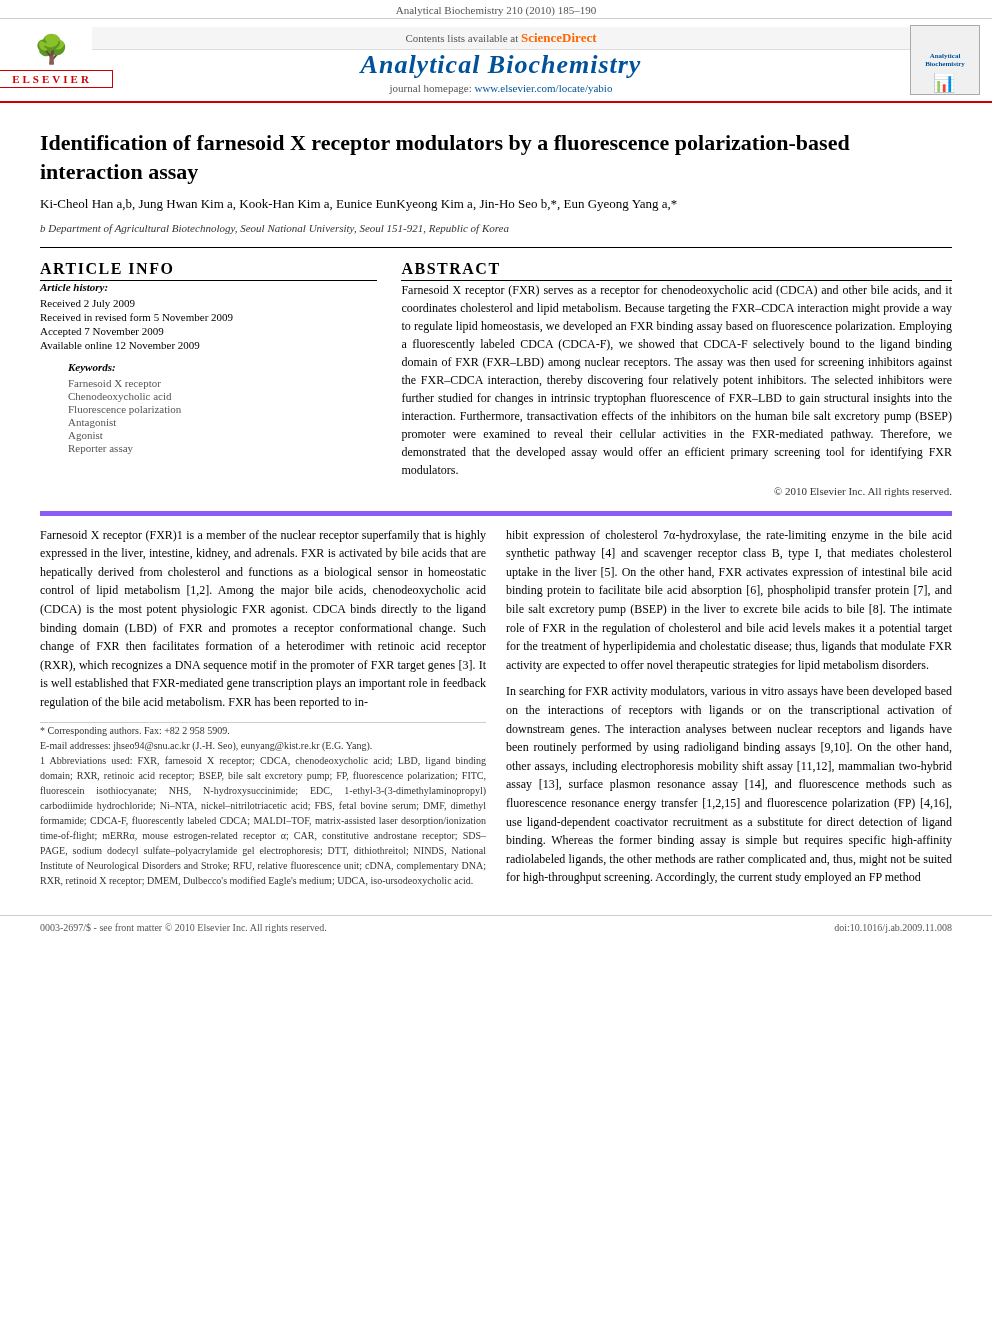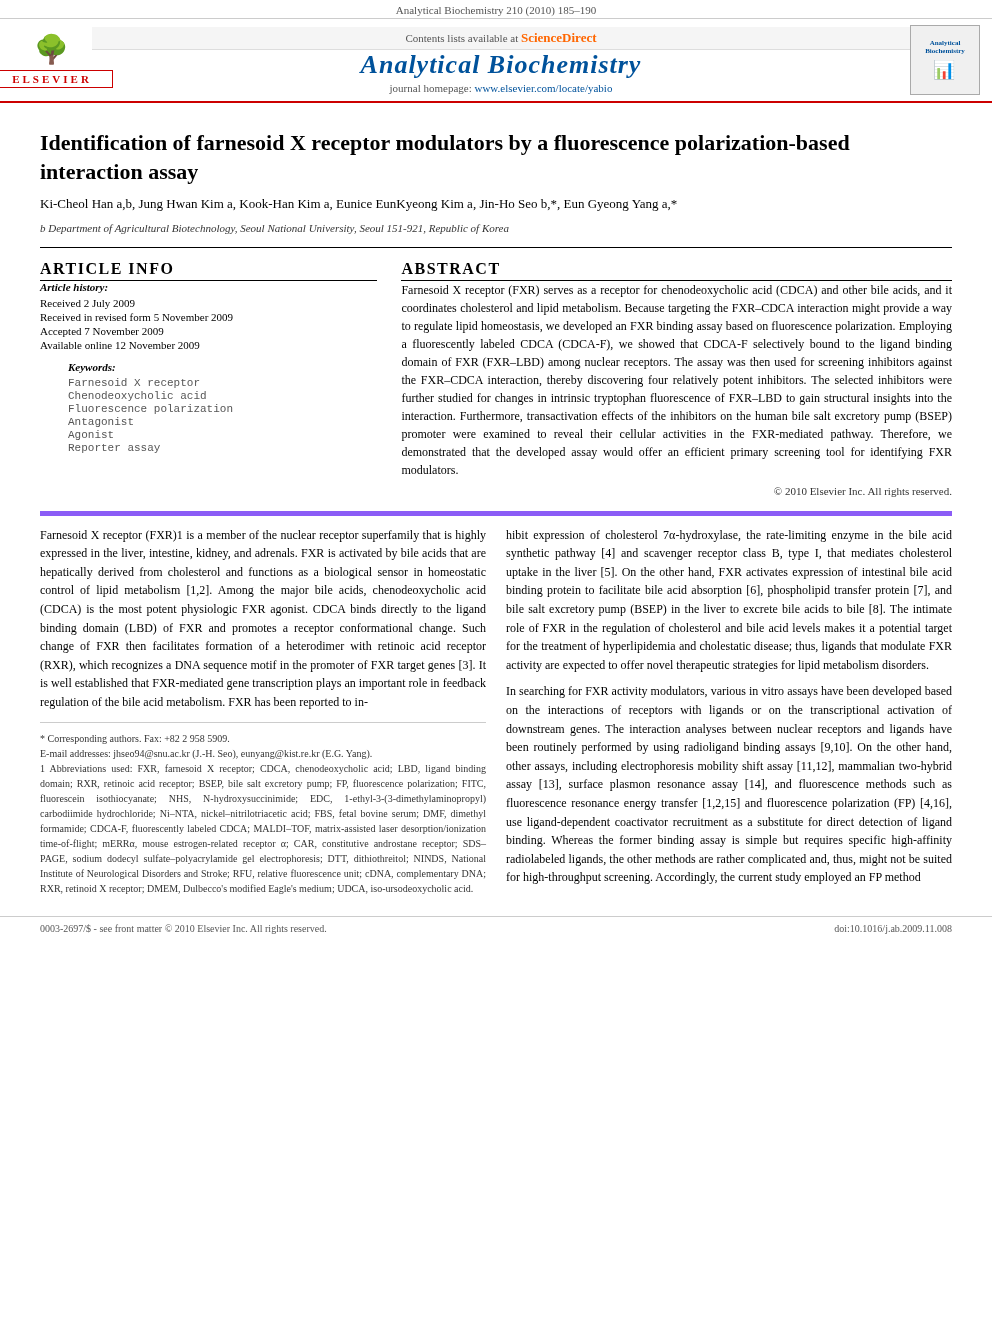--- a/index.html
+++ b/index.html
@@ -51,21 +51,21 @@
     }
 
     .journal-logo-box {
       width: 70px;
       height: 70px;
       border: 1px solid #aaa;
       background: #f0f0f0;
       display: flex;
       flex-direction: column;
       align-items: center;
-      justify-content: center;
+      justify-content: flex-end;
       font-size: 8px;
       color: #444;
       text-align: center;
     }
 
     .journal-logo-box .logo-title {
       font-size: 7px;
       color: #00529b;
       font-weight: bold;
     }
@@ -159,21 +159,20 @@
       font-size: 11px;
       font-style: italic;
       font-weight: bold;
       margin-bottom: 4px;
     }
 
     .keyword-item {
       font-size: 11px;
       color: #555;
       margin-bottom: 1px;
-      font-family: Liberation Mono, monospace;
     }
 
     .abstract-text {
       font-size: 12px;
       text-align: justify;
       line-height: 1.5;
     }
 
     .copyright-line {
       text-align: right;
@@ -204,21 +203,21 @@
     .text-col p {
       margin-bottom: 8px;
     }
 
     
     .footnotes {
       font-size: 10px;
       color: #333;
       margin-top: 10px;
       border-top: 1px solid #ccc;
-      padding-top: 8px;
+      padding-top: 0;
       line-height: 1.5;
     }
 
     
     .bottom-bar {
       font-size: 10px;
       color: #555;
       padding: 6px 40px;
       border-top: 1px solid #ccc;
       display: flex;

